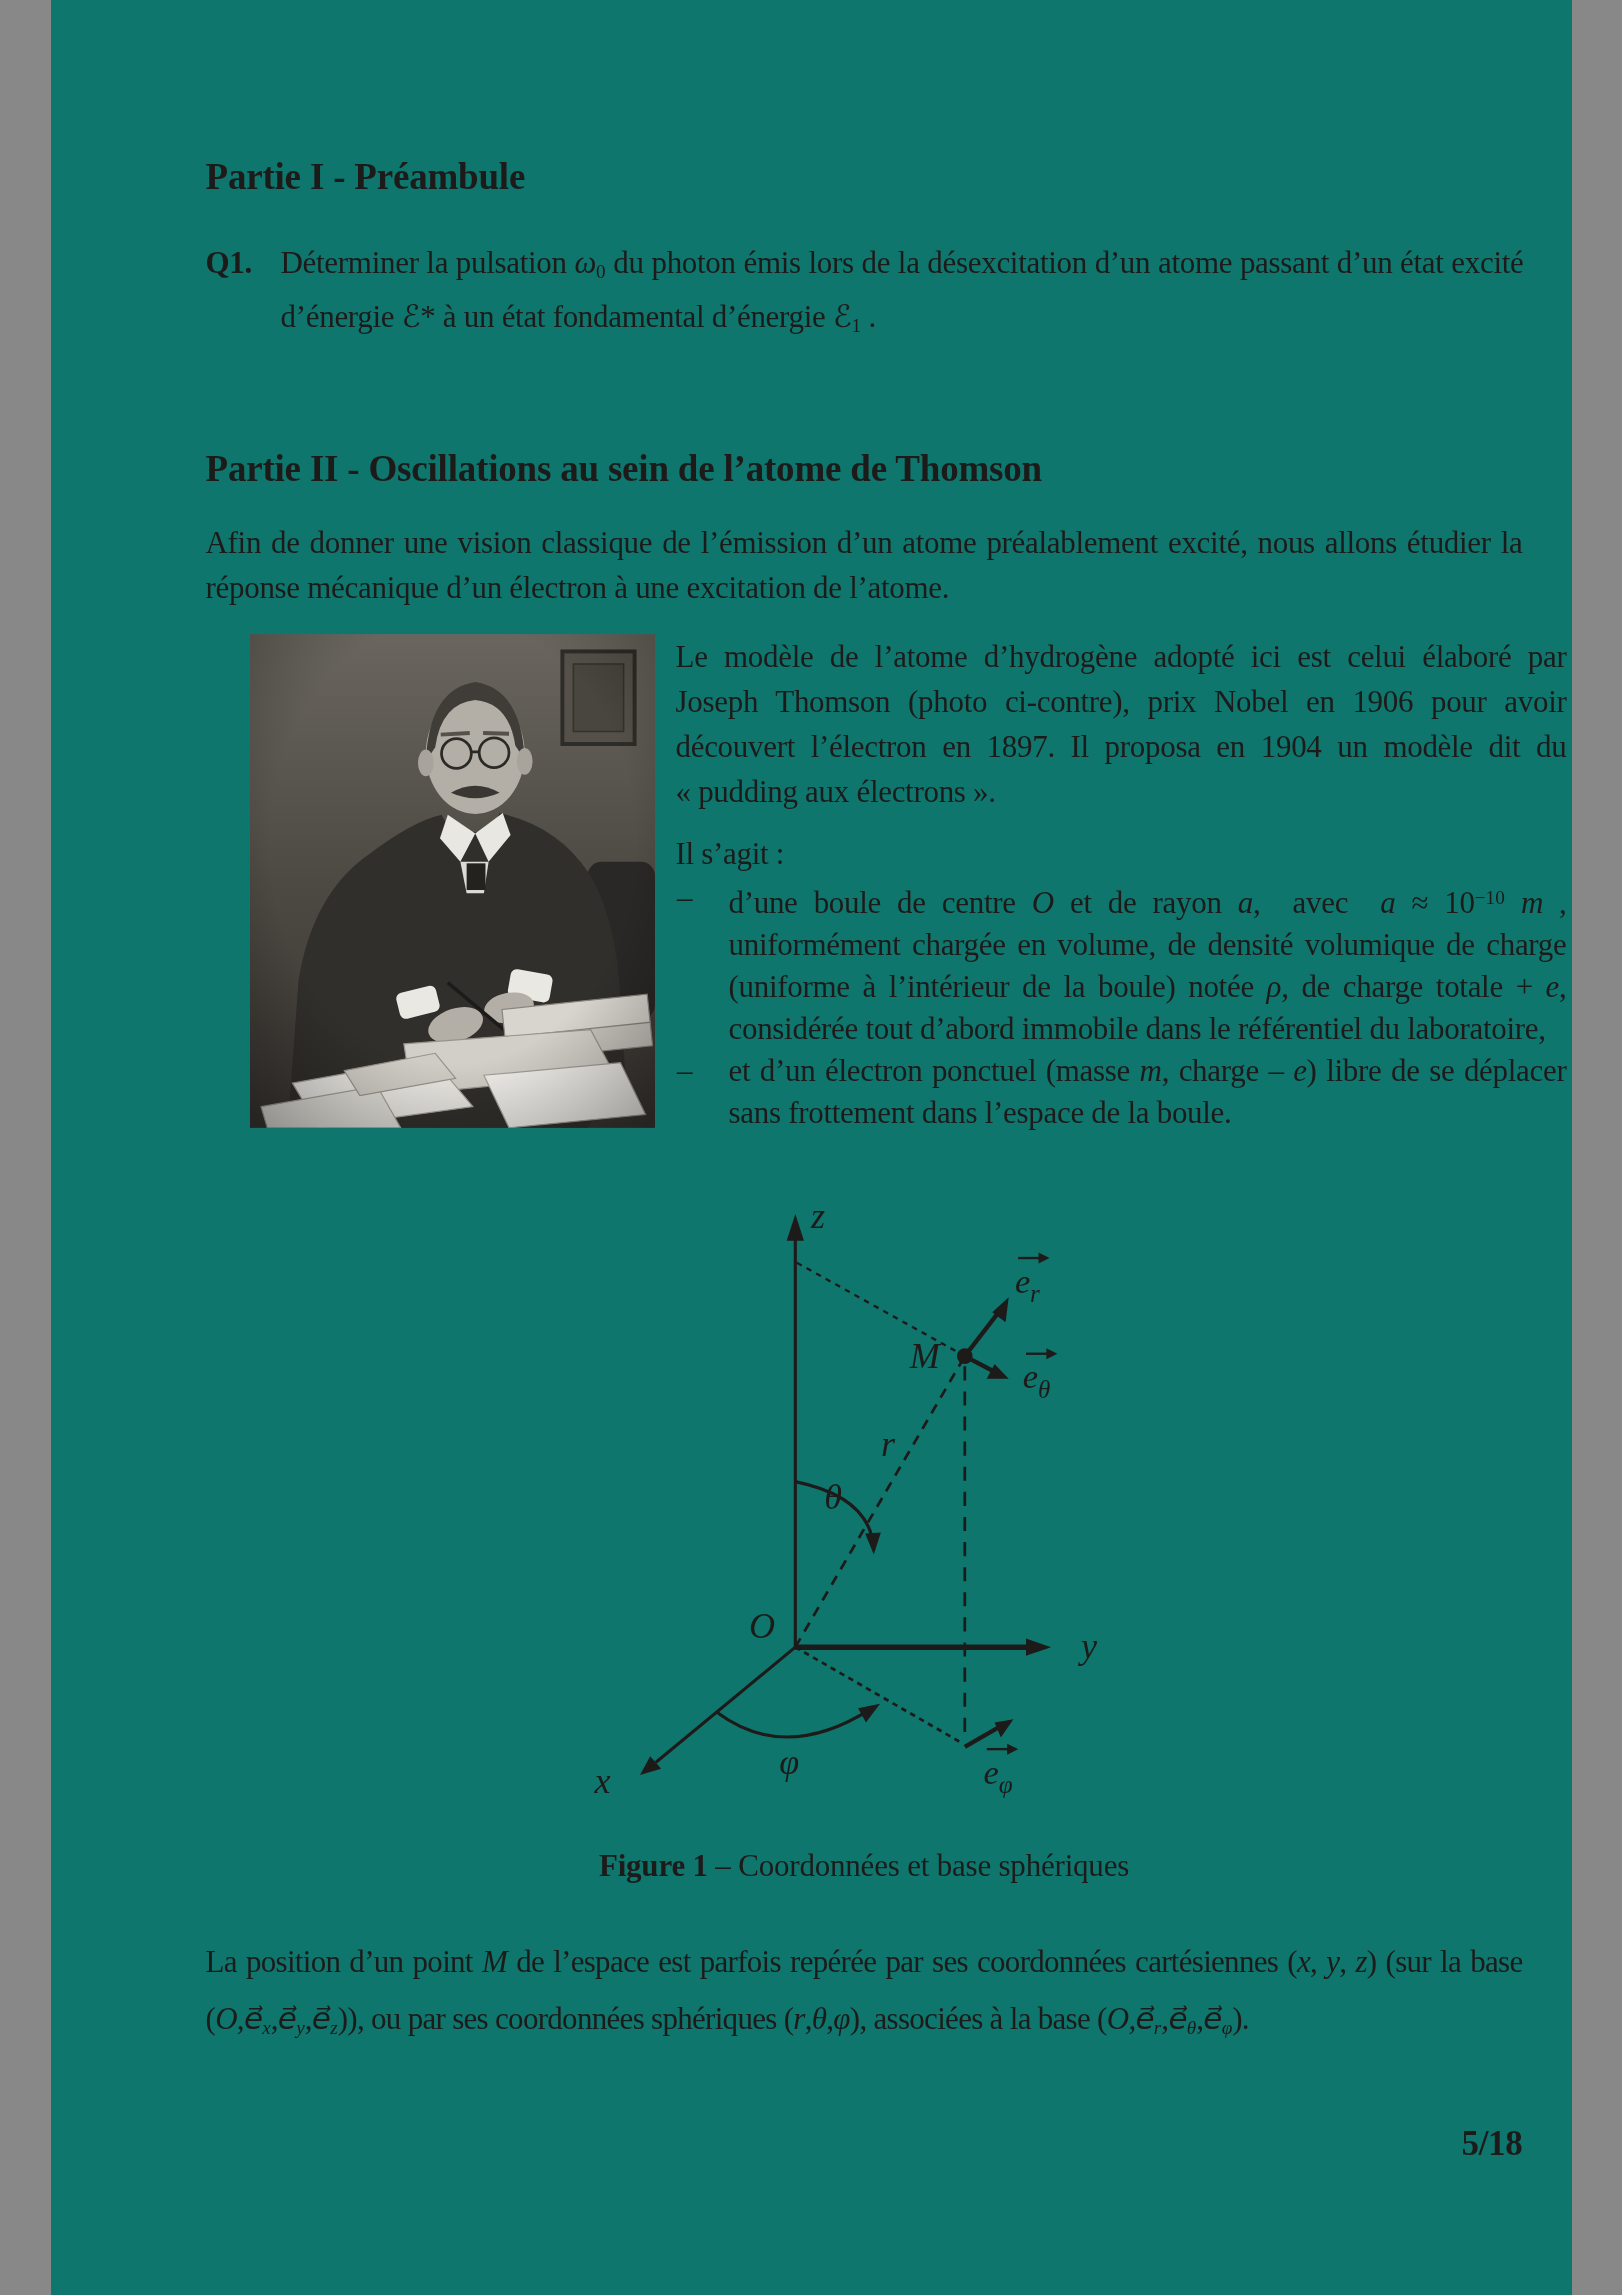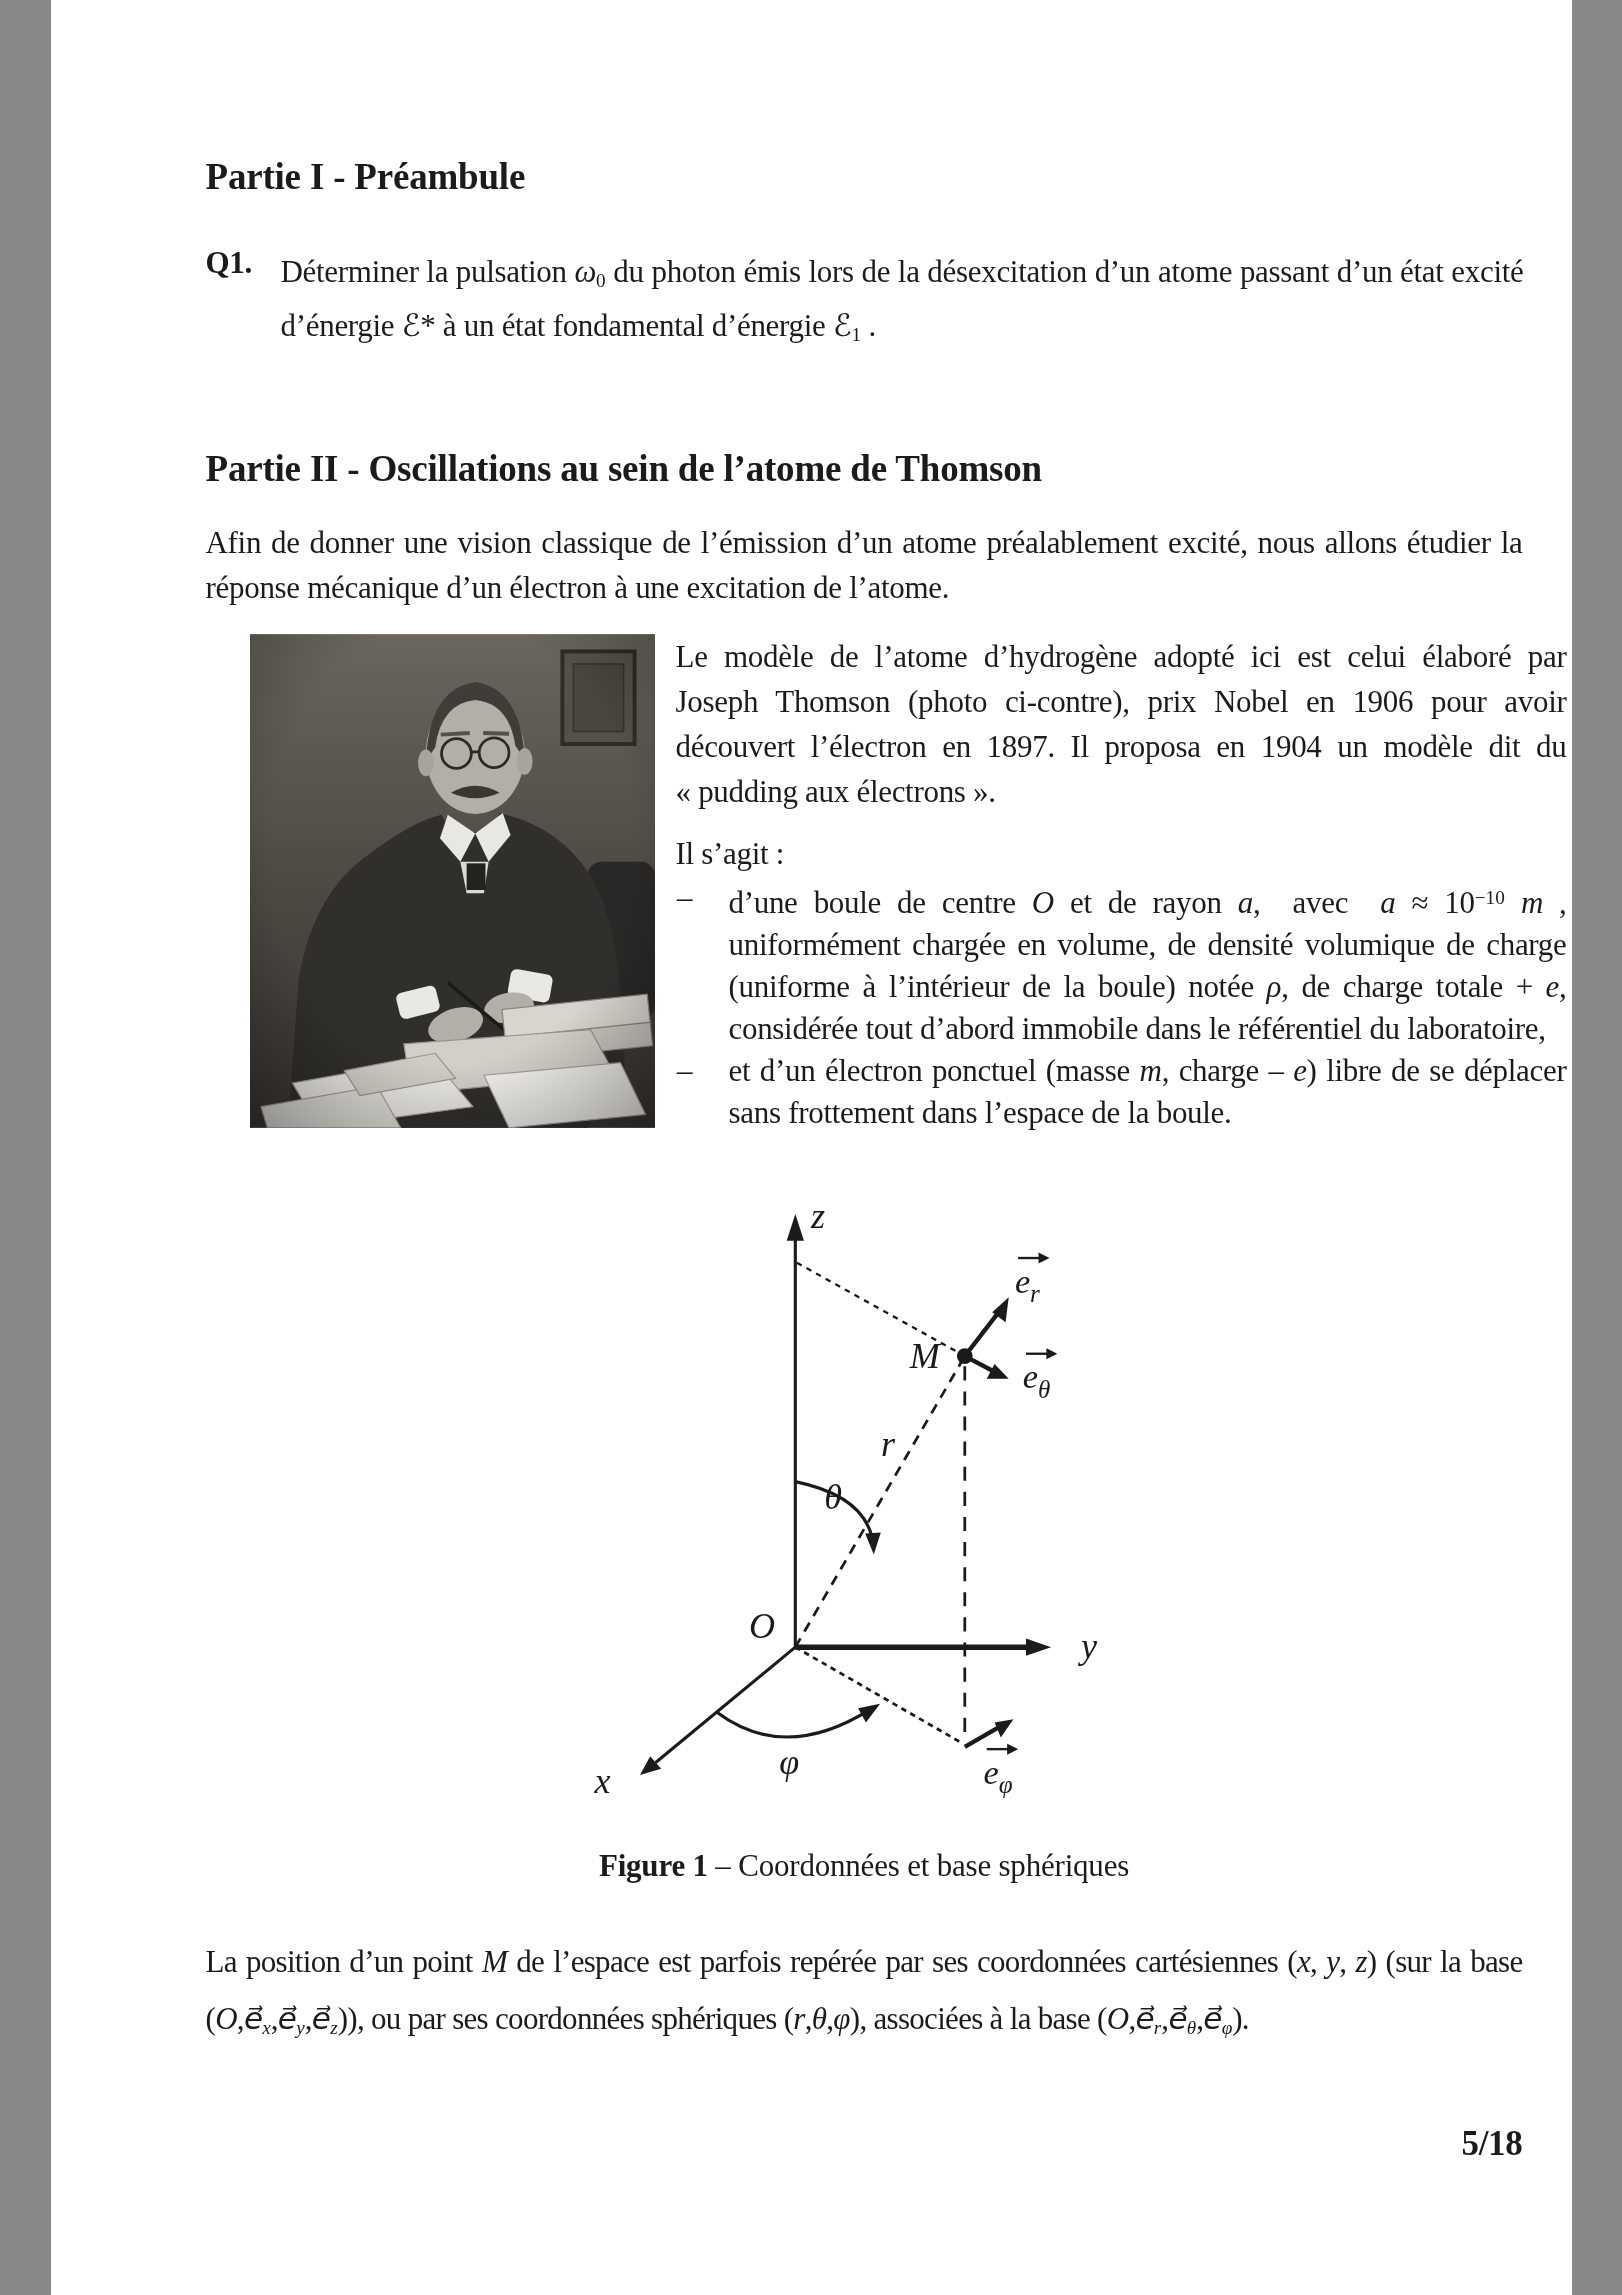--- a/index.html
+++ b/index.html
@@ -1,35 +1,35 @@
 <!DOCTYPE html>
 <html style="font-size:12.6px"><head>
 <meta charset="utf-8">
 <style>
   html,body { margin:0; padding:0; background:#888; }
   .page {
     position:relative; width:1521px; height:2295px; margin:0 auto;
-    background:#ffffff; color:#1c1b1a; overflow:hidden;
+    background:#0f766e; color:#1c1b1a; overflow:hidden;
     font-family:"Liberation Serif","DejaVu Serif",serif;
     font-size:31px; letter-spacing:-0.3px; line-height:45px;
   }
   .abs { position:absolute; }
   .jst { text-align:justify; }
   .hd  { font-weight:bold; font-size:37px; letter-spacing:-0.2px; line-height:44px; white-space:nowrap; }
   .it  { font-style:italic; }
   .bd  { font-weight:bold; }
   .vec { font-style:italic; font-family:"DejaVu Serif","DejaVu Sans",serif; }
   .scriptE { font-style:italic; font-family:"DejaVu Sans","DejaVu Serif",serif; }
   sub, sup { font-size:62%; letter-spacing:0; }
   sub { vertical-align:-0.25em; }
   sup { vertical-align:0.45em; }
   
   .q1 { width:1317px; }
   .q1-label { position:absolute; left:0; top:0; font-weight:bold; }
-  .q1-body { margin-left:75px; width:1243px;margin-top:9px; }
+  .q1-body { margin-left:75px; width:1243px; }
   
   .row { display:flex; width:1317px;padding-left:44px; }
   .photo-box { width:405px; height:494px; flex:0 0 405px; }
   .rcol { margin-left:21px; width:891px; }
   .rc-il { margin-top:17.3px; }
   .list { margin-top:0.8px; }
   .li { position:relative; padding-left:53px; line-height:42px; }
   .li-dash { position:absolute; left:1.6px; top:0; }
   
   .fig text { fill:#1c1b1a; font-family:"Liberation Serif","DejaVu Serif",serif; }

